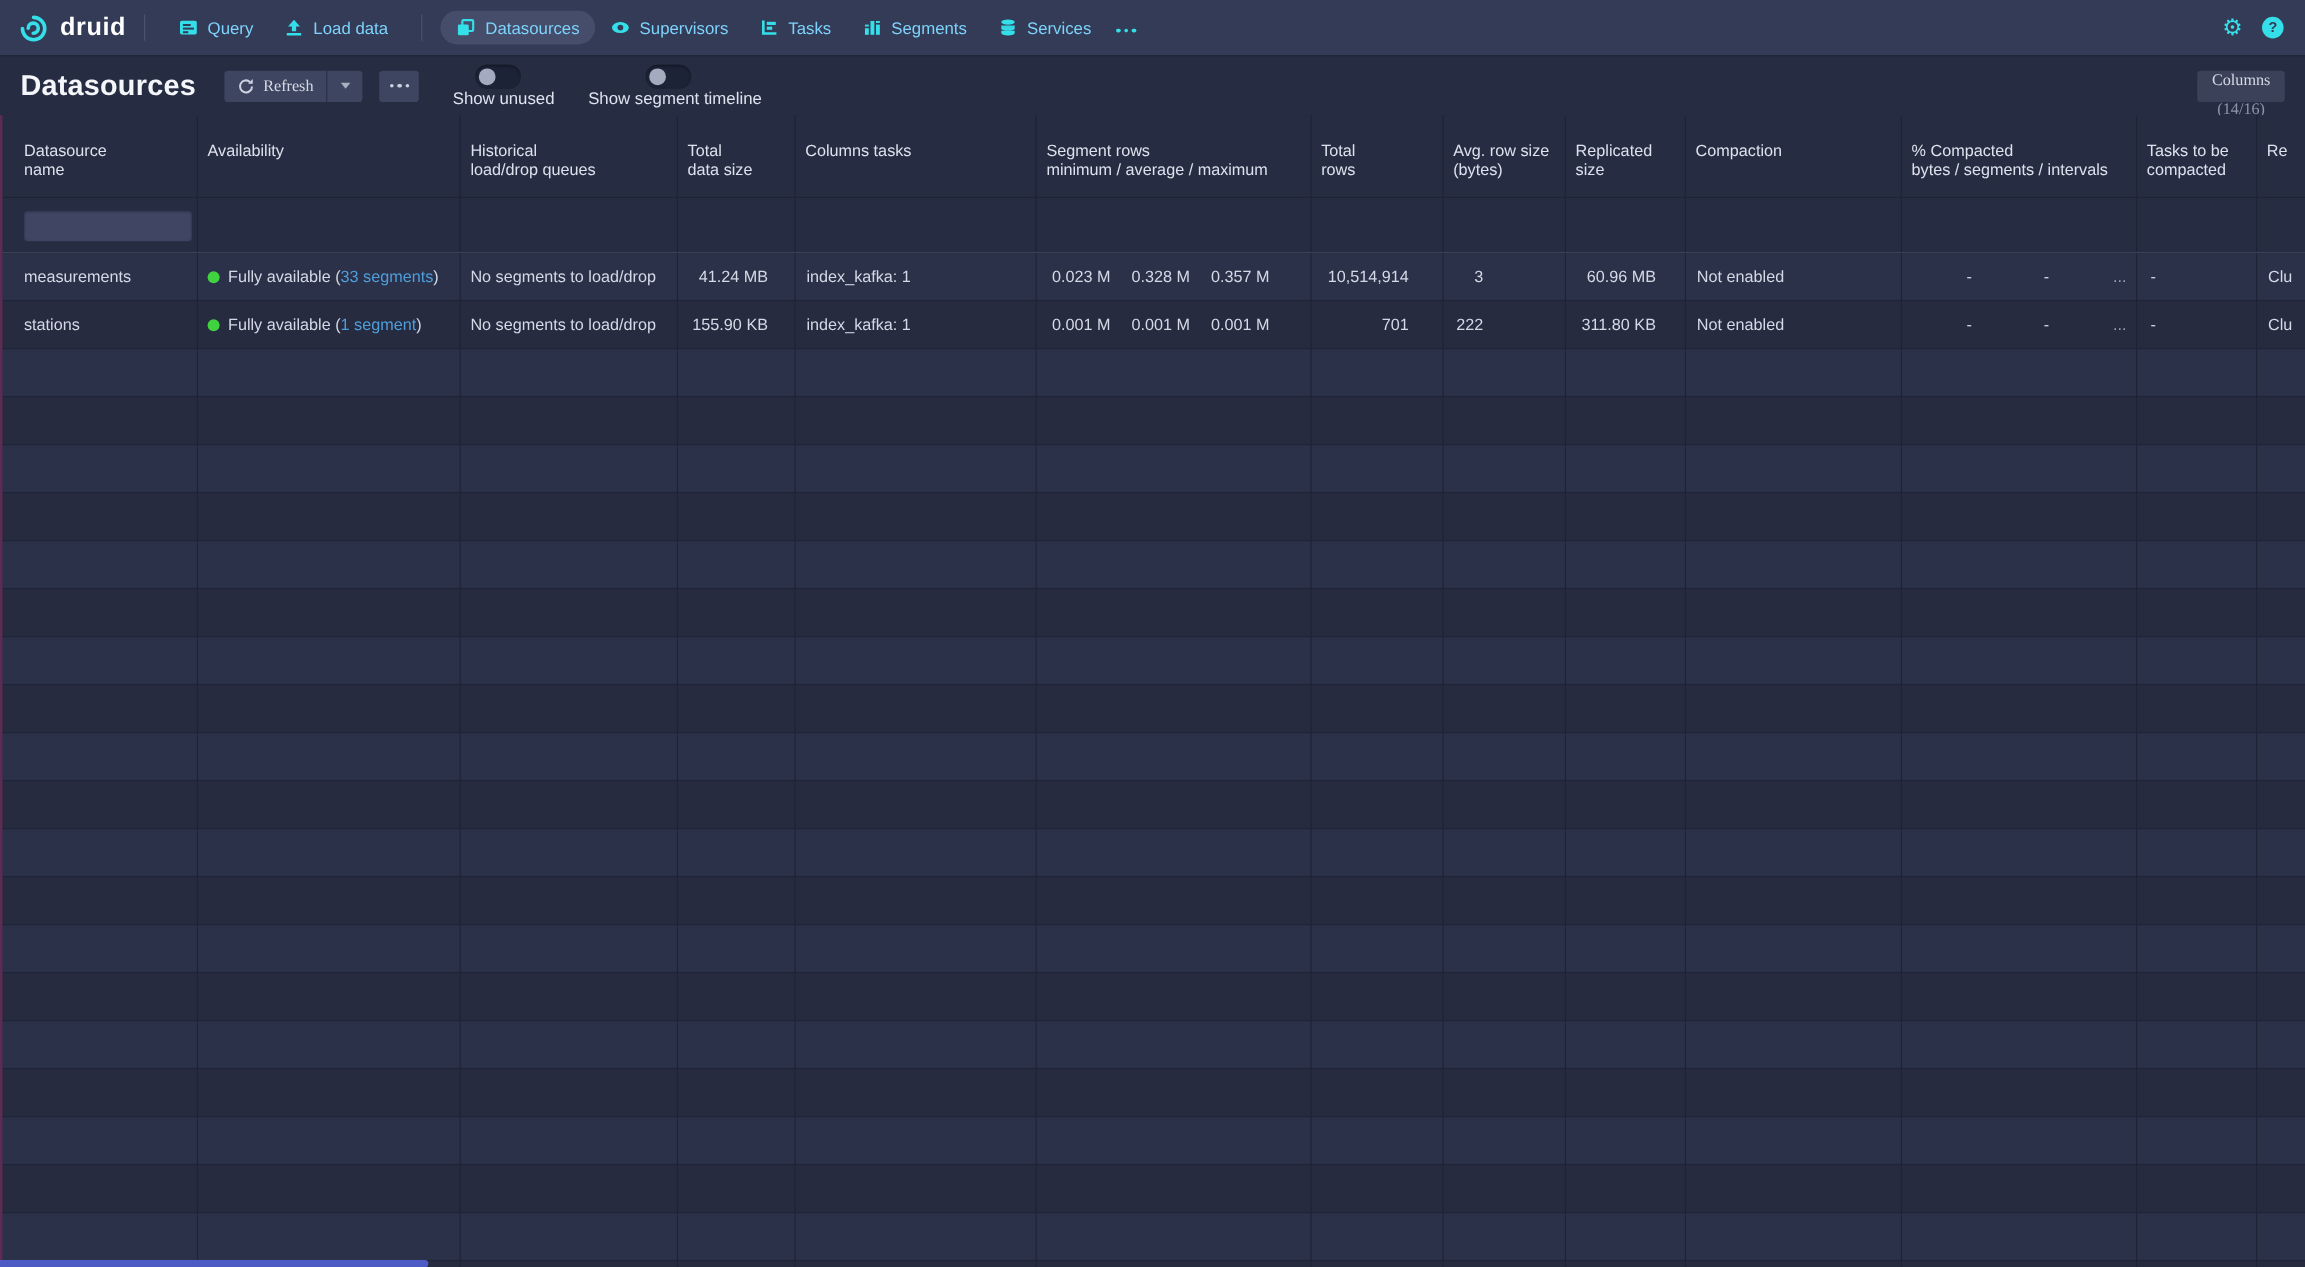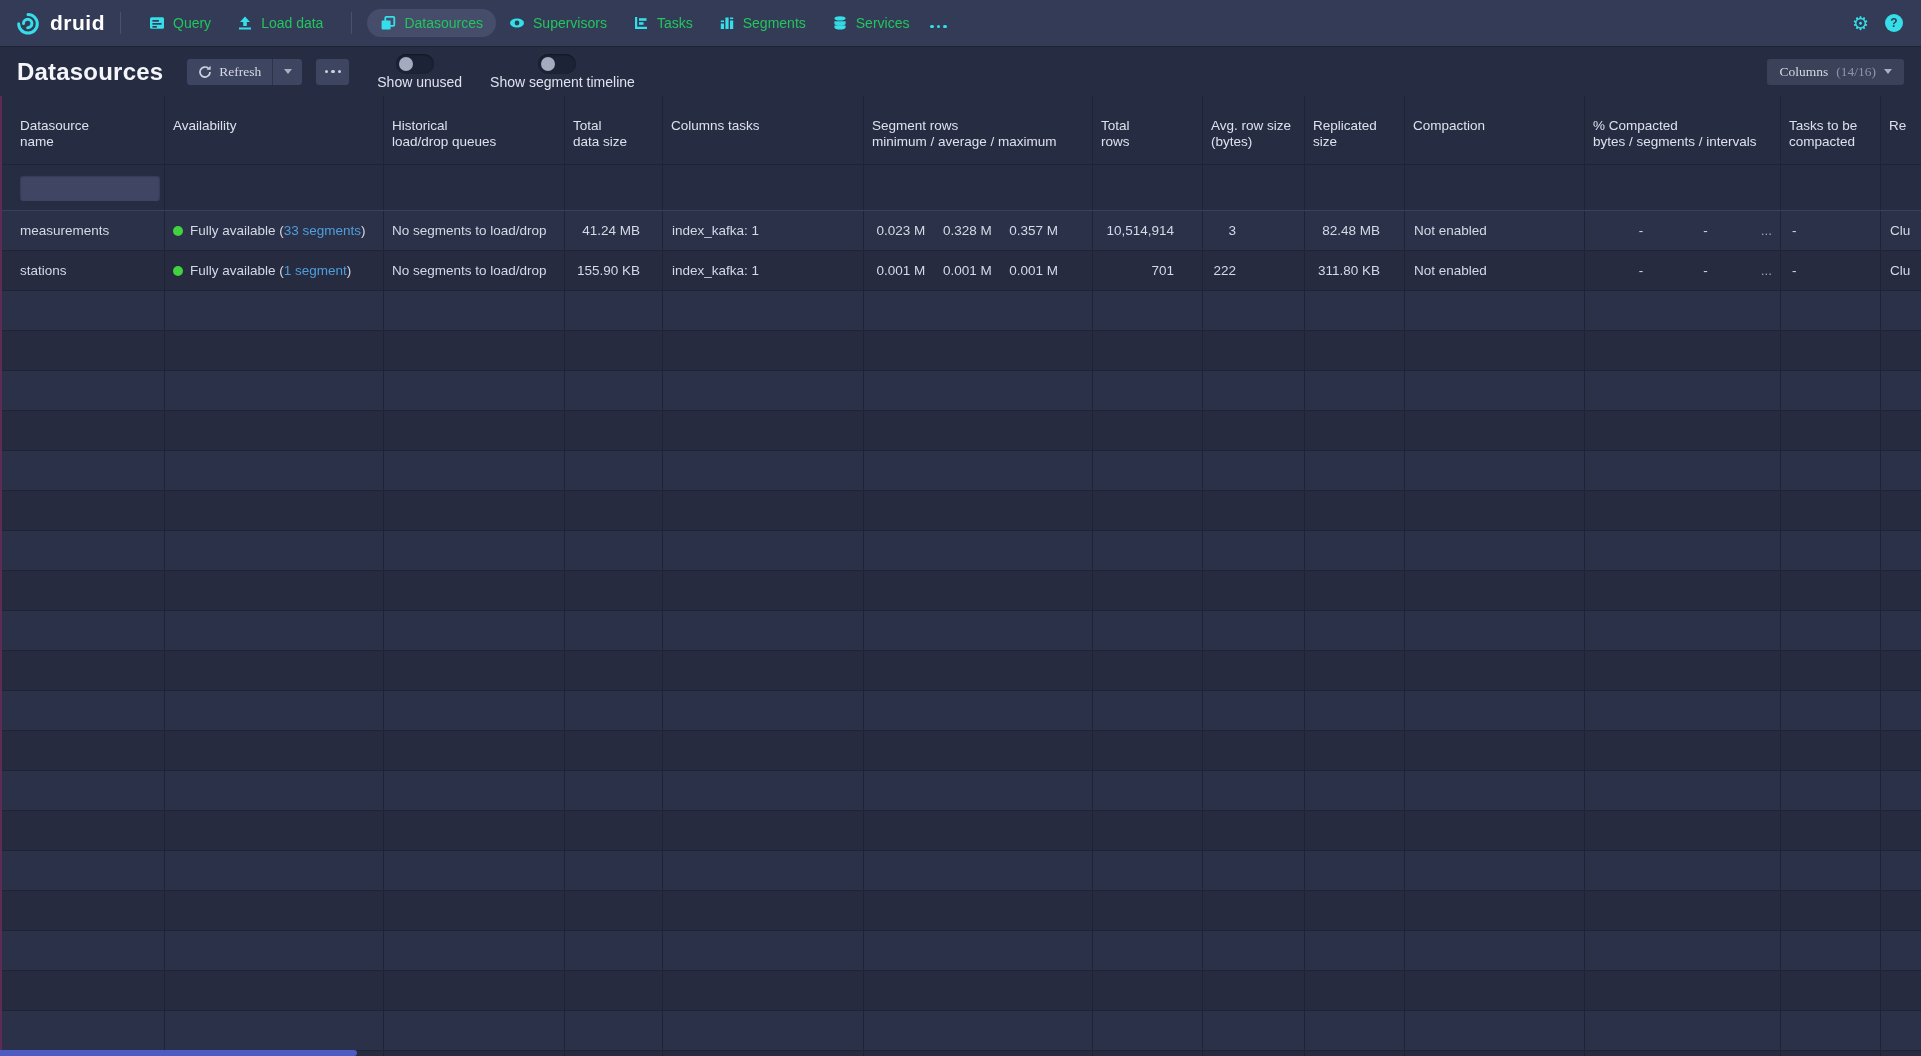--- a/index.html
+++ b/index.html
@@ -12,21 +12,21 @@
   
   .nav {
     height:47px; background:#343b56; display:flex; align-items:center;
     padding:0 18px 0 14px; border-bottom:1px solid #1c2134; position:relative; z-index:10;
   }
   .logo { display:flex; align-items:center; gap:9px; }
   .logo-text { color:#ffffff; font-size:21px; font-weight:600; letter-spacing:.5px; }
   .nav-divider { width:1px; height:22px; background:#4a5170; margin:0 15px; }
   .nav-item {
     display:flex; align-items:center; gap:8px; padding:6px 13px; border-radius:16px;
-    color:#22c55e; font-size:14px; cursor:pointer; white-space:nowrap;
+    color:#7dd3fc; font-size:14px; cursor:pointer; white-space:nowrap;
   }
   .nav-item.active { background:#454d6a; }
   .nav-icon { display:inline-flex; width:16px; height:16px; }
   .nav-right { margin-left:auto; display:flex; align-items:center; gap:16px; }
   .gear { font-family:"DejaVu Sans",sans-serif; color:#35dfe9; font-size:19px; line-height:1; cursor:pointer; }
   .help {
     width:18px; height:18px; border-radius:50%; background:#35dfe9; color:#343b56;
     font-size:12px; font-weight:bold; display:flex; align-items:center; justify-content:center; cursor:pointer;
   }
   .dots { display:inline-flex; gap:3px; align-items:center; }
@@ -42,21 +42,21 @@
     font-family:Liberation Serif, serif;
   }
   .btn-refresh { padding:0 11px; gap:7px; border-radius:3px 0 0 3px; }
   .btn-caret { width:30px; justify-content:center; border-left:1px solid #2d3349; border-radius:0 3px 3px 0; }
   .caret { width:0; height:0; border-left:4px solid transparent; border-right:4px solid transparent; border-top:5px solid #a9b0c2; }
   .btn-more { width:33px; justify-content:center; margin-left:14px; color:#ccd2e0; }
   .toggle-group { display:flex; align-items:center; margin-left:18px; cursor:pointer;flex-direction:column; }
   .toggle { width:38px; height:20px; border-radius:10px; background:#1d2336; position:relative; box-shadow:inset 0 1px 2px rgba(0,0,0,.4); }
   .toggle .knob { position:absolute; left:3px; top:3px; width:14px; height:14px; border-radius:50%; background:#a4abc0; }
   .toggle-label { margin-left:10px; font-size:14px; color:#dfe3ee; }
-  .btn-columns { margin-left:auto; padding:0 12px; gap:8px; background:#3a4158; }
+  .btn-columns { margin-left:auto; padding:0 12px; gap:8px; background:#3a4158;flex-direction:column; }
   .cols-count { color:#8d95ab; }
 
   
   .table-wrap { position:relative; width:1961px; }
   .row { display:grid; grid-template-columns:165px 219px 181px 98px 201px 229px 110px 102px 100px 180px 196px 100px 80px; }
   .c { border-right:1px solid #1e2336; overflow:hidden; white-space:nowrap; }
   .hdr-row { height:69px; background:#262c42; border-bottom:1px solid #1e2336; }
   .hdr-row .c { padding:22px 8px 0 8px; font-size:13.5px; line-height:16px; color:#dde1ec; cursor:pointer; }
   .hdr-row .c.c1 { padding-left:20px; }
   .filter-row { height:46px; background:#262c42; border-bottom:1px solid #3a4156; }
@@ -327,21 +327,21 @@
       <div class="c">No segments to load/drop</div>
       <div class="c ar4">41.24 MB</div>
       <div class="c c5">index_kafka: 1</div>
       <div class="c trip">
           <span>0.023 M</span>
           <span>0.328 M</span>
           <span>0.357 M</span>
         </div>
       <div class="c ar7">10,514,914</div>
       <div class="c ar8">3</div>
-      <div class="c ar9">82.48 MB</div>
+      <div class="c ar9">60.96 MB</div>
       <div class="c c10">Not enabled</div>
       <div class="c trip2">
           <span>-</span>
           <span>-</span>
           <span class="muted">...</span>
         </div>
       <div class="c c12">-</div>
       <div class="c c13">Clu</div>
     </div>
 

